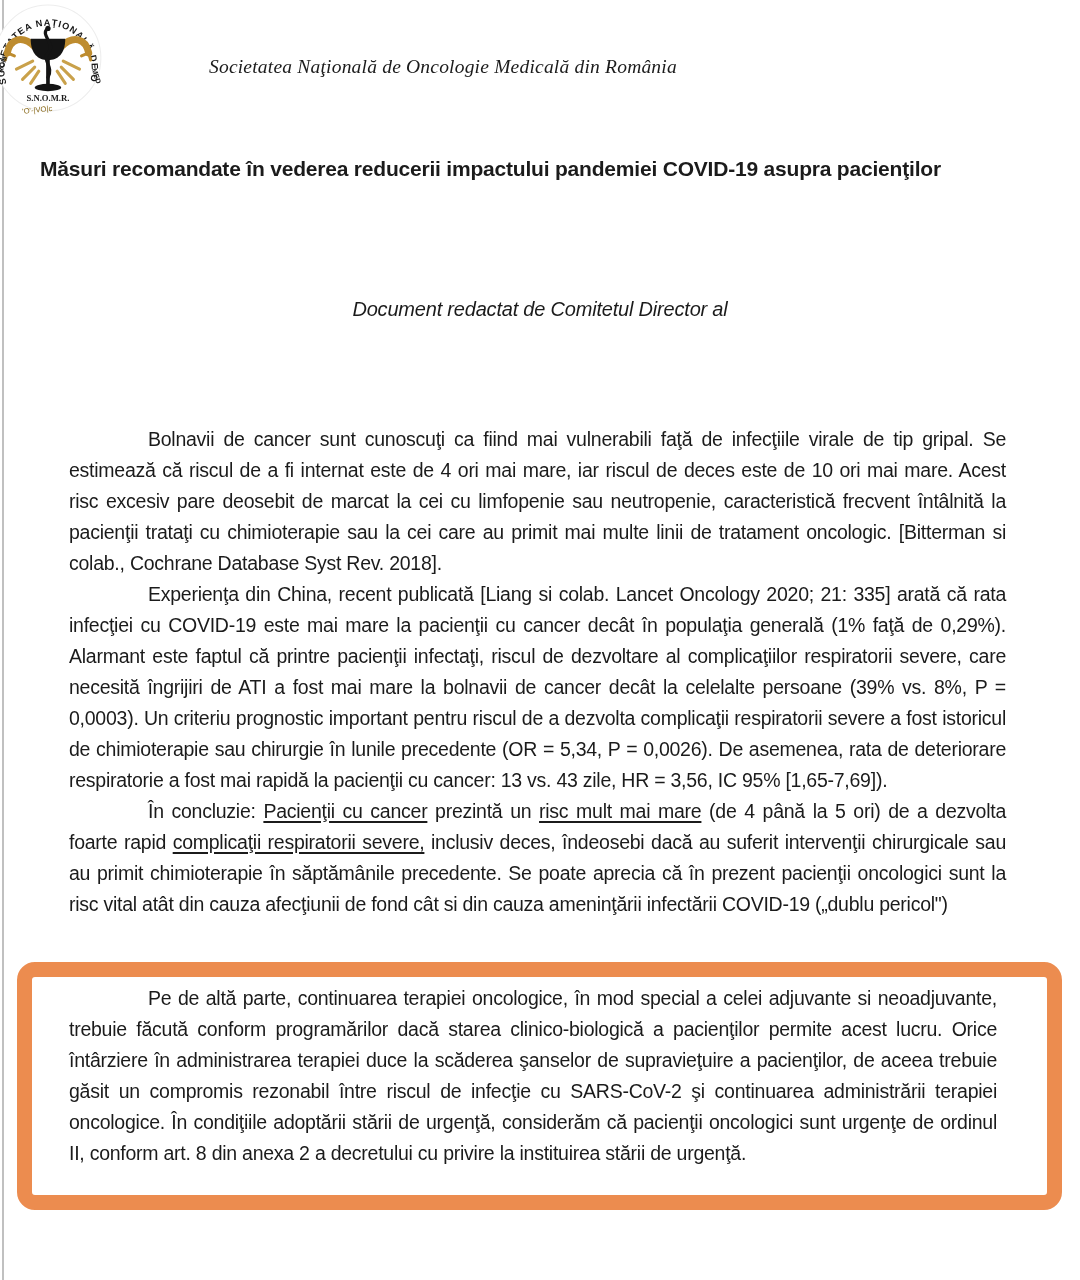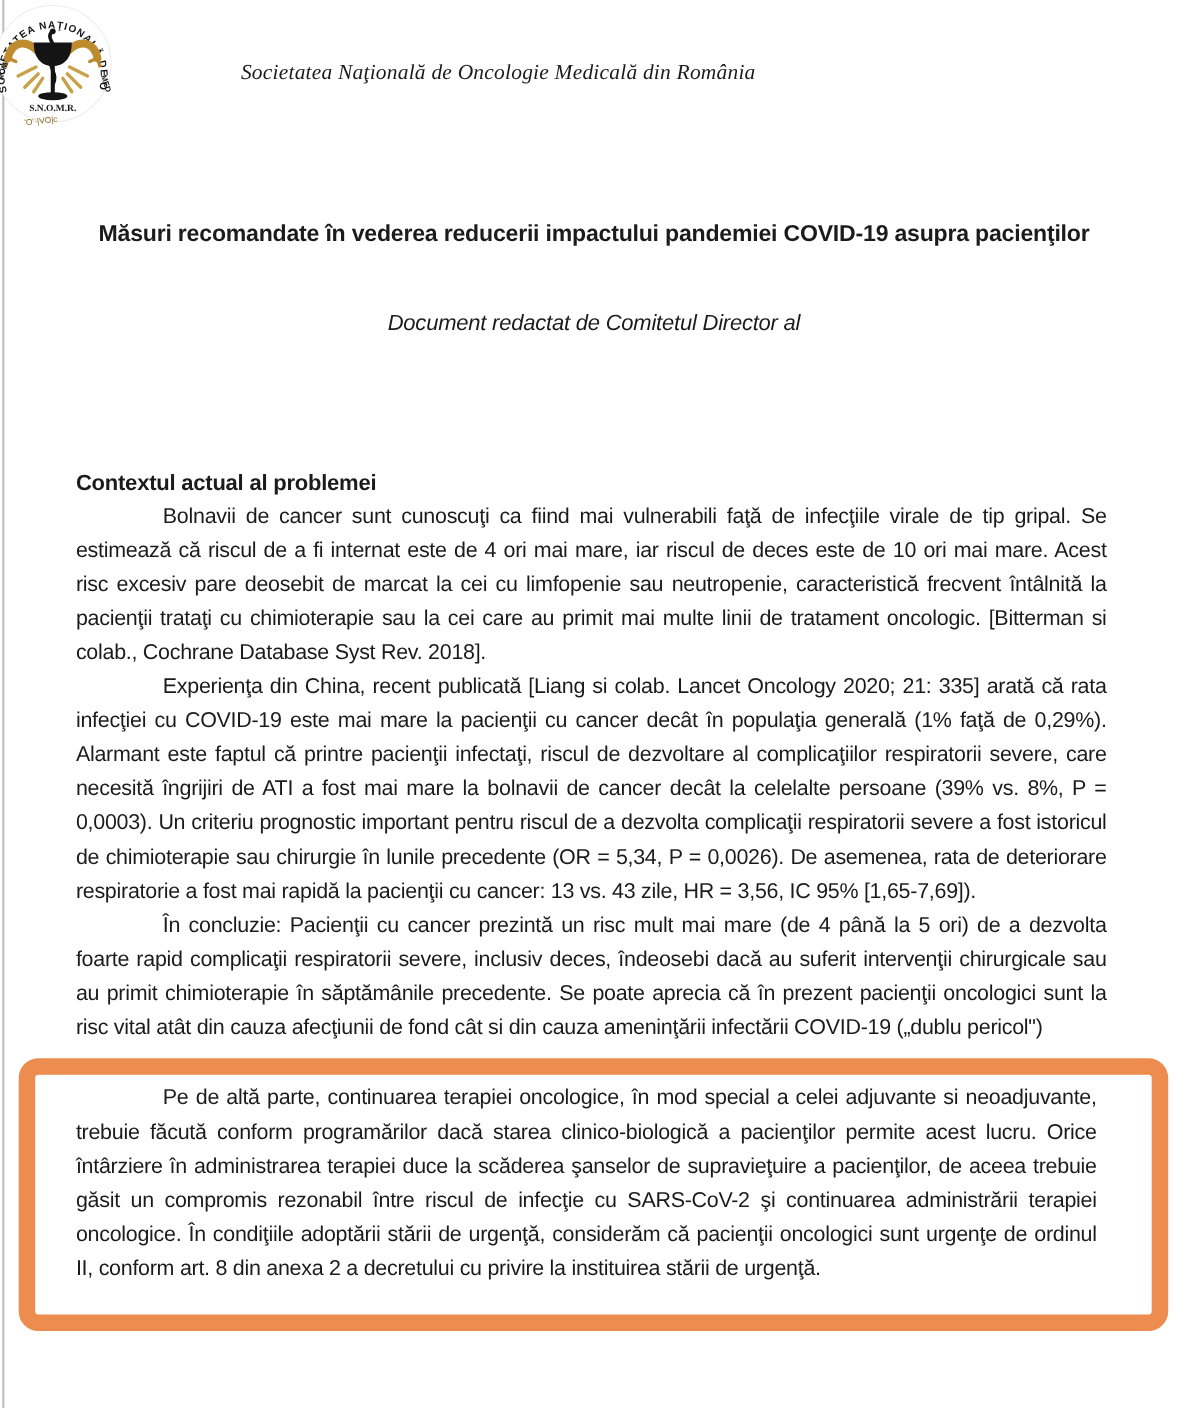--- a/index.html
+++ b/index.html
@@ -13,49 +13,48 @@
     color:#1b1b1b;
   }
   .scan-edge{
     position:absolute;left:2px;top:0;width:2px;height:1280px;
     background:#ababab;opacity:.75;
   }
   
   .logo{position:absolute;left:-6px;top:2px;width:112px;height:116px;}
   
   .org-line{
-    position:absolute;left:219px;top:56px;width:600px;
+    position:absolute;left:209px;top:56px;width:600px;
     font-family:"Liberation Serif",serif;
     font-style:italic;font-size:19.5px;letter-spacing:.2px;
   }
   
   .doc-title{
     position:absolute;left:40px;top:150px;width:1000px;
-    text-align:center;font-weight:bold;font-size:21px;line-height:38px;
+    text-align:left;font-weight:bold;font-size:21px;line-height:38px;
     letter-spacing:-.2px;
-    margin-top:44px;
   }
   .doc-subtitle{
-    position:absolute;left:40px;top:270px;width:1000px;
+    position:absolute;left:40px;top:285px;width:1000px;
     text-align:center;font-style:italic;font-size:20px;line-height:48px;
     letter-spacing:-.2px;
   }
   
   .body-col{
     position:absolute;left:69px;top:424px;width:937px;
     font-size:19.5px;line-height:31px;letter-spacing:-.25px;
     text-align:justify;
   }
   .section-heading{
     font-weight:bold;font-size:20px;line-height:30px;margin:0 0 0 0;
     text-align:left;letter-spacing:-.2px;
   }
   .body-col p{margin:0;text-indent:79px;}
   .it{}
-  .ul{text-underline-offset:3px;text-decoration-thickness:1.5px;}
+  .ul{text-decoration:underline;text-underline-offset:3px;text-decoration-thickness:1.5px;}
   
   .highlight-box{
     position:absolute;left:17px;top:962px;
     width:1045px;height:248px;
     box-sizing:border-box;
     border:15px solid #EC8C4F;
     border-radius:18px;
     background:#ffffff;
     z-index:5;
   }
@@ -108,21 +107,20 @@
 
   <div class="doc-title">
     <span>Măsuri recomandate în vederea reducerii impactului pandemiei COVID-19 asupra pacienţilor</span><br>
   </div>
 
   <div class="doc-subtitle">
     <span>Document redactat de Comitetul Director al</span><br>
   </div>
 
   <div class="body-col">
-    <div class="section-heading">Contextul actual al problemei</div>
     <p><span>Bolnavii de cancer sunt cunoscuţi ca fiind mai vulnerabili faţă de infecţiile virale de tip gripal. Se estimează că riscul de a fi internat este de 4 ori mai mare, iar riscul de deces este de 10 ori mai mare. Acest risc excesiv pare deosebit de marcat la cei cu limfopenie sau neutropenie, caracteristică frecvent întâlnită la pacienţii trataţi cu chimioterapie sau la cei care au primit mai multe linii de tratament oncologic. [Bitterman si colab., </span><span class="it">Cochrane Database Syst Rev.</span><span> 2018].</span></p>
     <p><span>Experienţa din China, recent publicată [Liang si colab. </span><span class="it">Lancet Oncology</span><span> 2020; 21: 335] arată că rata infecţiei cu COVID-19 este mai mare la pacienţii cu cancer decât în populaţia generală (1% faţă de 0,29%). Alarmant este faptul că printre pacienţii infectaţi, riscul de dezvoltare al complicaţiilor respiratorii severe, care necesită îngrijiri de ATI a fost mai mare la bolnavii de cancer decât la celelalte persoane (39% vs. 8%, P = 0,0003). Un criteriu prognostic important pentru riscul de a dezvolta complicaţii respiratorii severe a fost istoricul de chimioterapie sau chirurgie în lunile precedente (OR = 5,34, P = 0,0026). De asemenea, rata de deteriorare respiratorie a fost mai rapidă la pacienţii cu cancer: 13 vs. 43 zile, HR = 3,56, IC 95% [1,65-7,69]).</span></p>
     <p><span>În concluzie: </span><span class="ul">Pacienţii cu cancer</span><span> prezintă un </span><span class="ul">risc mult mai mare</span><span> (de 4 până la 5 ori) de a dezvolta foarte rapid </span><span class="ul">complicaţii respiratorii severe,</span><span> inclusiv deces, îndeosebi dacă au suferit intervenţii chirurgicale sau au primit chimioterapie în săptămânile precedente. Se poate aprecia că în prezent pacienţii oncologici sunt la risc vital atât din cauza afecţiunii de fond cât si din cauza ameninţării infectării COVID-19 („dublu pericol")</span></p>
   </div>
 
   <div class="highlight-box" style="border-color: rgb(236, 140, 79);">
     <p>Pe de altă parte, continuarea terapiei oncologice, în mod special a celei adjuvante si neoadjuvante, trebuie făcută conform programărilor dacă starea clinico-biologică a pacienţilor permite acest lucru. Orice întârziere în administrarea terapiei duce la scăderea şanselor de supravieţuire a pacienţilor, de aceea trebuie găsit un compromis rezonabil între riscul de infecţie cu SARS-CoV-2 şi continuarea administrării terapiei oncologice. În condiţiile adoptării stării de urgenţă, considerăm că pacienţii oncologici sunt urgenţe de ordinul II, conform art. 8 din anexa 2 a decretului cu privire la instituirea stării de urgenţă.</p>
   </div>
 
 </div>

